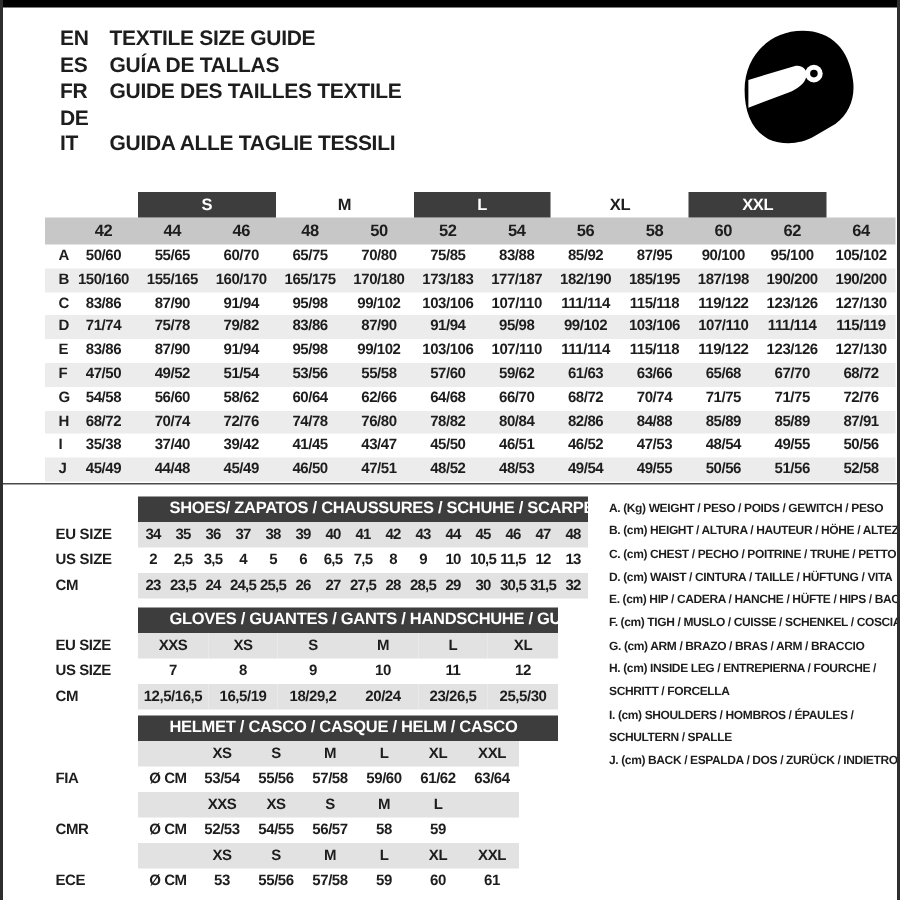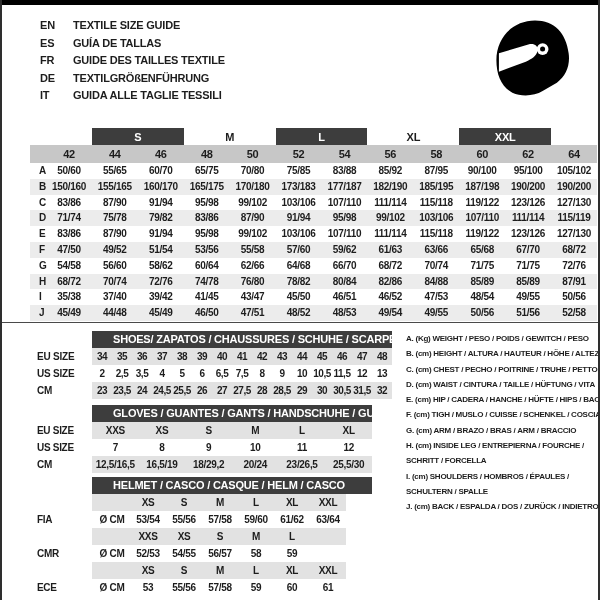--- a/index.html
+++ b/index.html
@@ -3,21 +3,21 @@
 <meta charset="utf-8">
 <style>
   html,body{margin:0;padding:0;background:#fff}
   .page{position:relative;width:600px;height:600px;background:#fff;overflow:hidden;
         font-family:"Liberation Sans",sans-serif;color:#1d1d1d;box-sizing:border-box;
         border-left:2px solid #2e2e2e;border-right:2px solid #2e2e2e}
   .top-bar{position:absolute;top:0;left:0;right:0;height:5px;background:#000}
 
   
   .lang-list{position:absolute;left:38px;top:17px}
-  .lang-row{display:flex;font-size:11px;font-weight:bold;line-height:17.5px;letter-spacing:-0.2px}
+  .lang-row{display:flex;font-size:14px;font-weight:bold;line-height:17.5px;letter-spacing:-0.2px}
   .lang-code{width:33px}
   .logo{position:absolute;left:486px;top:16px;width:84px;height:88px}
 
   
   #textile{position:absolute;left:28px;top:126px;width:567px}
   .t-cols{display:grid;grid-template-columns:16px repeat(12,1fr)}
   .size-row{height:19px}
   .size-bar{height:17px;margin-top:2px;display:flex;align-items:center;justify-content:center;
             font-size:11px;font-weight:bold;letter-spacing:-0.2px}
   .size-bar.dark{background:var(--bar-dark,#3d3d3d);color:#fff}
@@ -74,21 +74,20 @@
       <div class="lang-row">
         <span class="lang-code">ES</span>
         <span class="lang-text">GUÍA DE TALLAS</span>
       </div>
       <div class="lang-row">
         <span class="lang-code">FR</span>
         <span class="lang-text">GUIDE DES TAILLES TEXTILE</span>
       </div>
       <div class="lang-row">
         <span class="lang-code">DE</span>
-        <span class="lang-text">TEXTILGRÖßENFÜHRUNG</span>
       </div>
       <div class="lang-row">
         <span class="lang-code">IT</span>
         <span class="lang-text">GUIDA ALLE TAGLIE TESSILI</span>
       </div>
     </div>
 
   <div class="logo">
     <svg viewBox="0 0 100 100" width="84" height="88" aria-hidden="true">
       <path d="M56,3 C30,3 10,23 10,50 C10,68 16,82 29,89 C40,94 55,93 65,87 L82,77 C93,69 98,56 96,42 C93,18 79,3 56,3 Z" fill="#000"></path>

